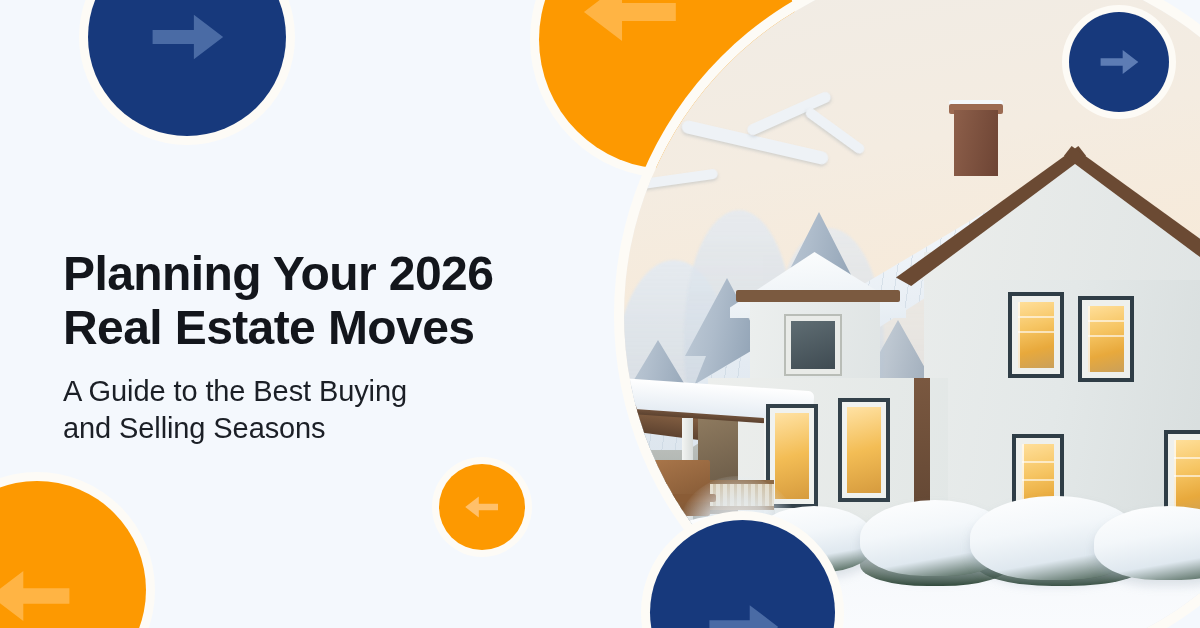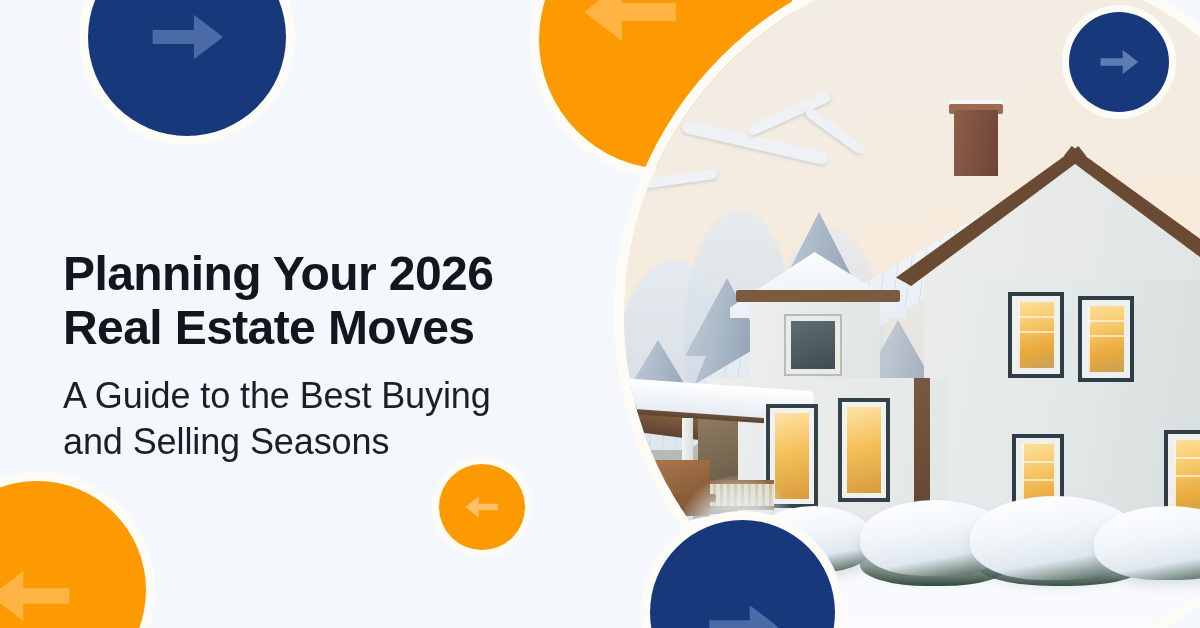--- a/index.html
+++ b/index.html
@@ -27,21 +27,21 @@
   .headline {
     font-size:48px;
     font-weight:bold;
     line-height:1.12;
     letter-spacing:-0.6px;
     color:#13161c;
     white-space:pre-line;
   }
   .subhead {
     margin-top:18px;
-    font-size:36px;
+    font-size:29px;
     font-weight:400;
     line-height:1.28;
     color:#1b1f26;
     white-space:pre-line;
     letter-spacing:-0.1px;
   }
 
   
   .deco {
     position:absolute;

